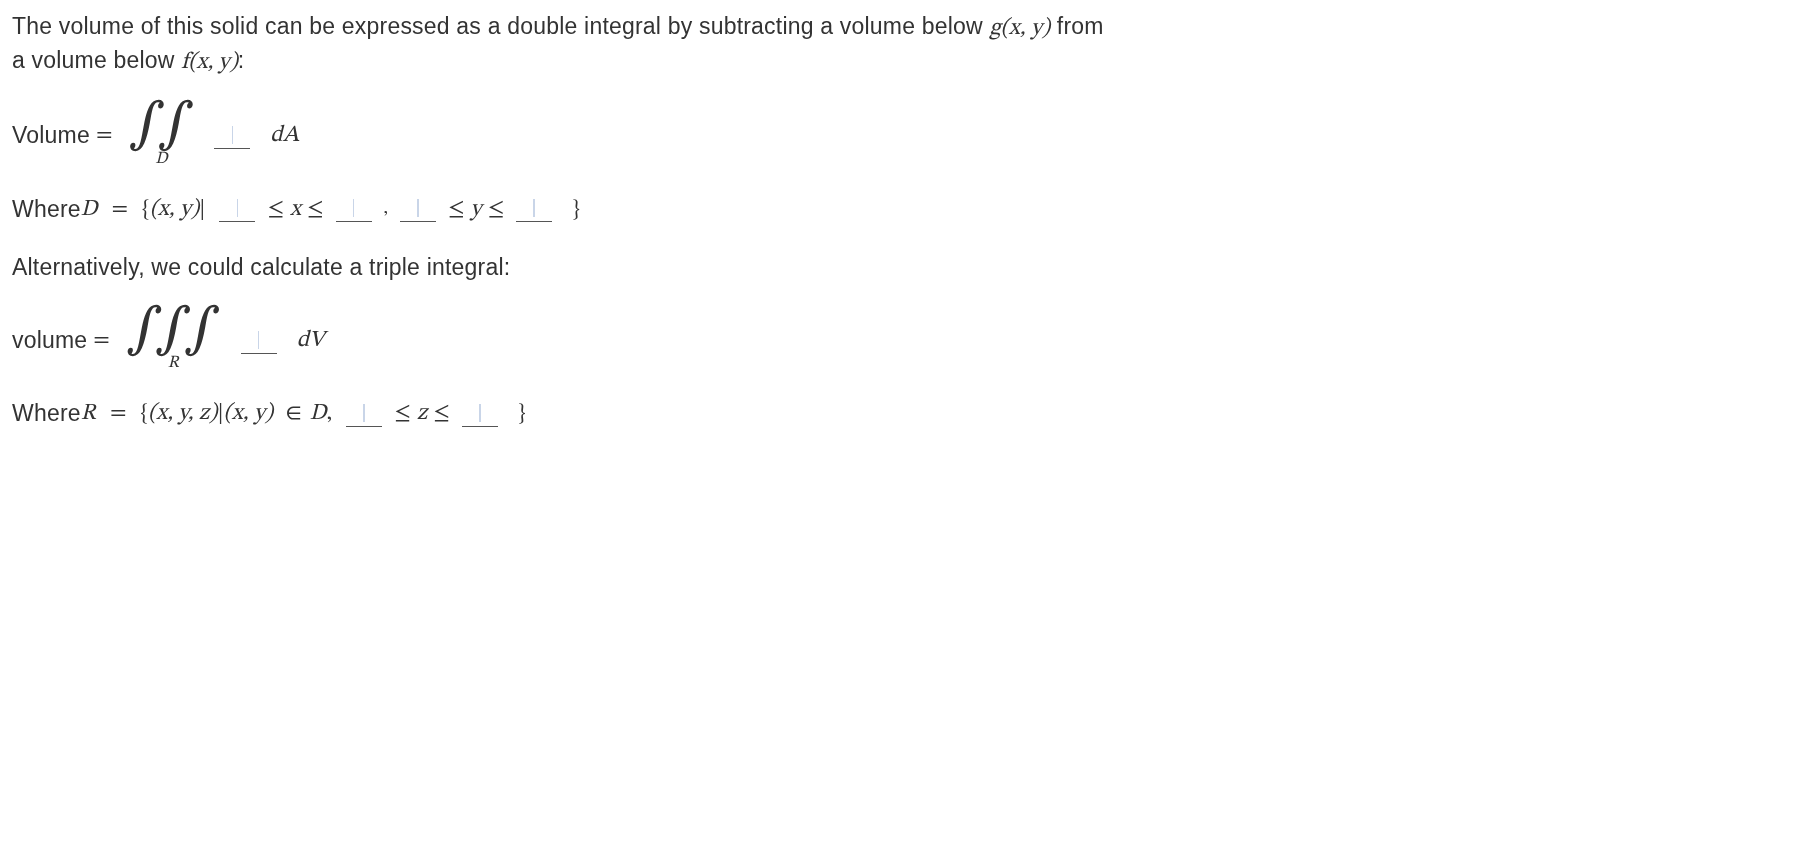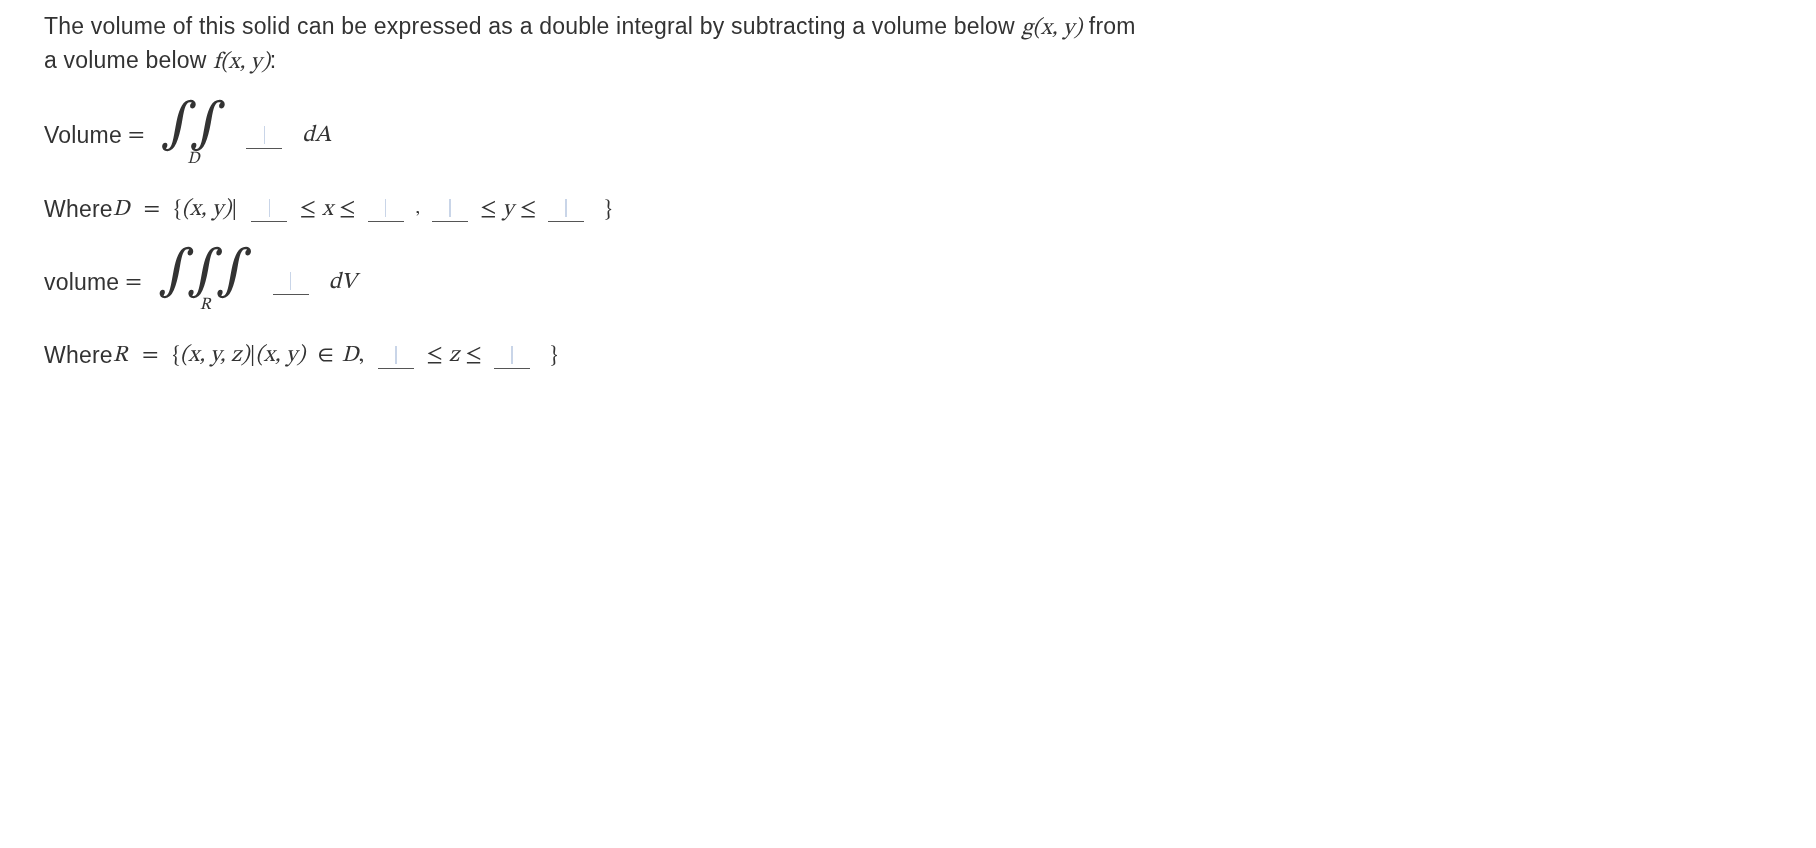--- a/index.html
+++ b/index.html
@@ -3,25 +3,24 @@
 <meta charset="utf-8">
 <style>
   html, body {
     margin: 0;
     padding: 0;
     background: #ffffff;
     color: #333333;
     font-family: "Segoe UI", Arial, sans-serif;
   }
   .page {
-    padding: 10px 20px 40px 20px;
+    padding: 10px 20px 40px 12px;
     max-width: 1100px;
     font-size: 23px;
     line-height: 1.4;
-    margin-left: 24px;
   }
   .math {
     font-family: "Cambria Math", "STIX Two Math", "Latin Modern Math", "Times New Roman", serif;
     font-style: italic;
   }
   .rm {
     font-style: normal;
   }
   .line {
     display: flex;
@@ -143,20 +142,23 @@
     <span class="math op">≤</span>
     <span class="math mathspan">y</span>
     <span class="math op">≤</span>
     <span class="blank">
         <span class="cursor"></span>
       </span>
     <span class="sp14"></span>
     <span class="math mathspan rm">}</span>
   </div>
 
+  <div class="line">
+    <span class="text">Alternatively, we could calculate a triple integral:</span>
+  </div>
 
   <div class="line">
     <span class="text">volume </span>
     <span class="math op">=</span>
     <span class="int-block">
       <span class="int-stack">
         <span class="int-sym triple">∫∫∫</span>
         <span class="int-sub">R</span>
       </span>
     </span>

